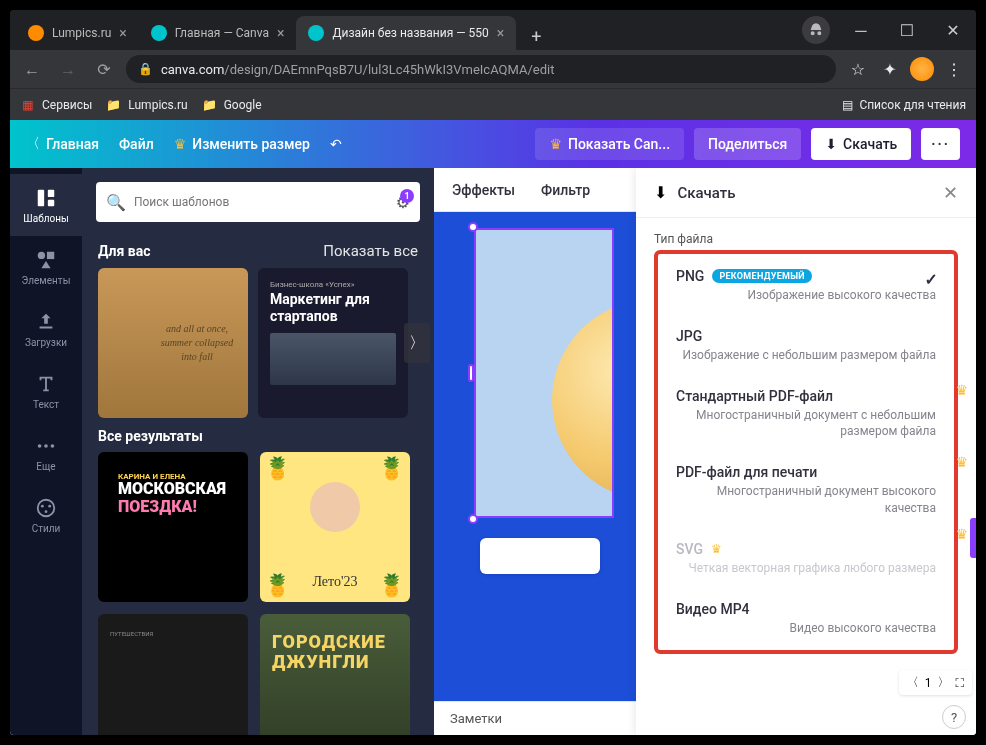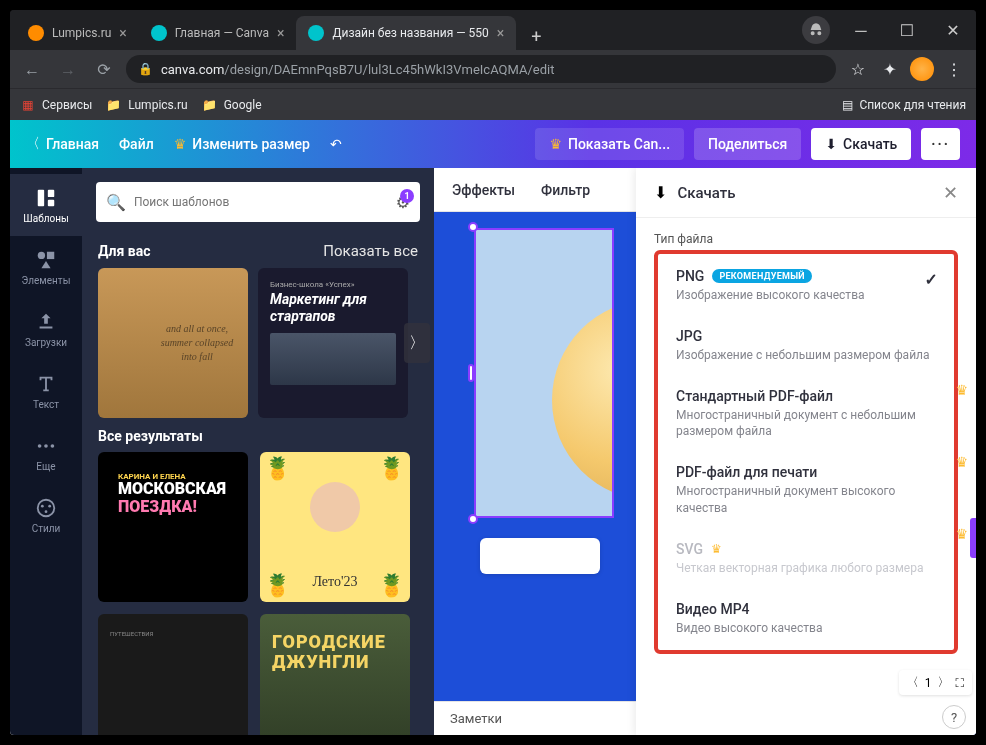--- a/index.html
+++ b/index.html
@@ -67,21 +67,21 @@
 .section-head .all { color: #e5e5e5; font-size: 15px; }
 
 .tmpl-row { display: flex; gap: 10px; padding: 0 16px; position: relative; }
 .tmpl-card { width: 150px; height: 150px; border-radius: 6px; overflow: hidden; position: relative; background: #333; flex-shrink: 0; }
 .tmpl-scroll-btn { position: absolute; right: 4px; top: 50%; transform: translateY(-50%); width: 26px; height: 40px; background: rgba(50,50,60,0.8); border-radius: 4px; display: flex; align-items: center; justify-content: center; color: #fff; }
 
 .tmpl-card.fall { background: linear-gradient(#c89858, #a0763c); display: flex; align-items: center; justify-content: center; padding-left: 48px; }
 .tmpl-card.fall .inner { text-align: center; font-family: Georgia, serif; font-style: italic; color: #5a4428; font-size: 10px; line-height: 1.4; }
 .tmpl-card.marketing { background: #1a1a2e; padding: 12px; }
 .tmpl-card.marketing .sm { font-size: 8px; color: #aaa; }
-.tmpl-card.marketing .big { font-size: 14px; font-weight: 700; color: #fff; margin-top: 2px; line-height: 1.2; font-style: italic; }
+.tmpl-card.marketing .big { font-size: 14px; font-weight: 700; color: #fff; margin-top: 2px; line-height: 1.2; }
 .tmpl-card.marketing .photo { width: 100%; height: 52px; background: linear-gradient(#4a5568, #2d3748); margin-top: 8px; border-radius: 2px; }
 .tmpl-card.moscow { background: #000000; padding: 20px; display: flex; flex-direction: column; }
 .tmpl-card.moscow .y { color: #ffd54f; font-size: 8px; font-weight: 700; }
 .tmpl-card.moscow .w { color: #fff; font-size: 16px; font-weight: 900; line-height: 1; }
 .tmpl-card.moscow .p { color: #ff7ab0; font-size: 16px; font-weight: 900; }
 .tmpl-card.summer { background: #ffe680; position: relative; }
 .tmpl-card.summer .face { width: 50px; height: 50px; border-radius: 50%; background: #f0c9a8; position: absolute; top: 30px; left: 50px; }
 .tmpl-card.summer .txt { position: absolute; bottom: 12px; width: 100%; text-align: center; font-family: cursive; font-size: 14px; color: #333; }
 .tmpl-card.summer .pine { position: absolute; font-size: 22px; }
 .tmpl-card.maga { background: #1a1a1a; padding: 12px; }
@@ -102,21 +102,21 @@
 
 .dl-panel { position: absolute; top: 0; right: 0; width: 340px; bottom: 0; background: #fff; box-shadow: -2px 0 8px rgba(0,0,0,0.08); display: flex; flex-direction: column; }
 .dl-head { height: 50px; display: flex; align-items: center; padding: 0 18px; gap: 10px; border-bottom: 1px solid #eee; }
 .dl-head .t { font-size: 15px; font-weight: 500; color: #30313d; flex: 1; }
 .dl-close { color: #888; font-size: 18px; }
 .dl-body { padding: 14px 18px 0 18px; font-size: 12px; color: #555; position: relative; }
 .file-type-label { font-size: 12px; color: #555; margin-bottom: 6px; }
 
 .ft-highlight { border: 4px solid #e03a2f; border-radius: 6px; padding: 2px; margin-top: -2px; }
 .ft-list { background: #fff; }
-.ft-item { padding: 12px 16px; position: relative; }
+.ft-item { padding: 12px 16px; position: relative; text-align: right; }
 .ft-item .name { font-size: 14px; font-weight: 500; color: #30313d; display: flex; align-items: center; gap: 8px; }
 .ft-item .desc { font-size: 12px; color: #84858d; margin-top: 3px; line-height: 1.4; }
 .ft-item.sel::after { content: '✓'; position: absolute; right: 14px; top: 14px; font-size: 16px; color: #30313d; font-weight: 700; }
 .ft-item.disabled .name { color: #b8b9c0; }
 .ft-item.disabled .desc { color: #c7c8ce; }
 .badge-rec { background: #0ba5e2; color: #fff; font-size: 9px; font-weight: 700; padding: 2px 7px; border-radius: 9px; letter-spacing: 0.3px; }
 .ft-crown { color: #fdbb30; font-size: 12px; }
 .premium-indic { position: absolute; right: 8px; display: flex; flex-direction: column; gap: 56px; top: 164px; }
 .premium-indic span { color: #fdbb30; font-size: 14px; }
 

